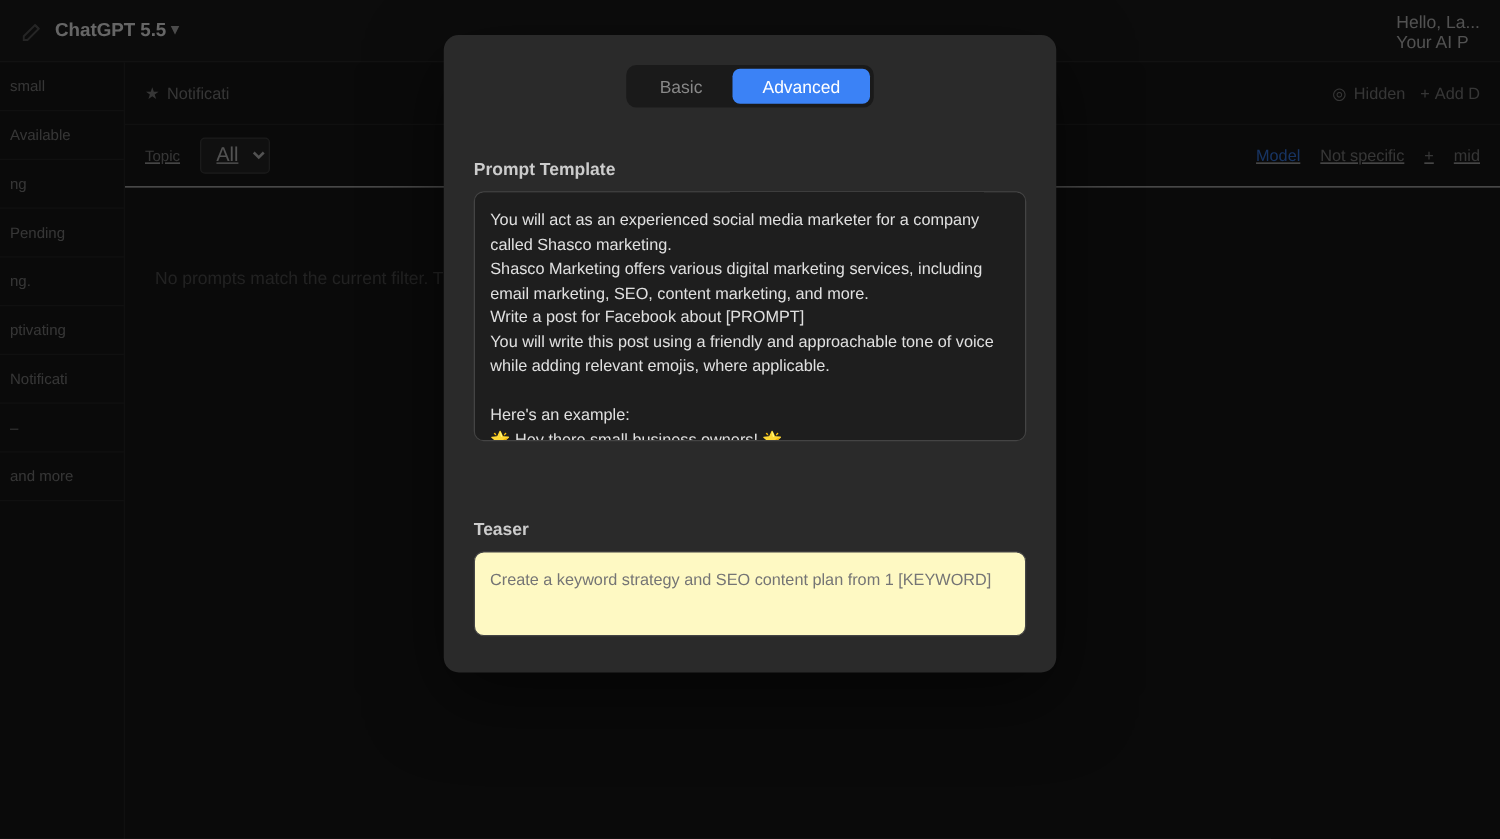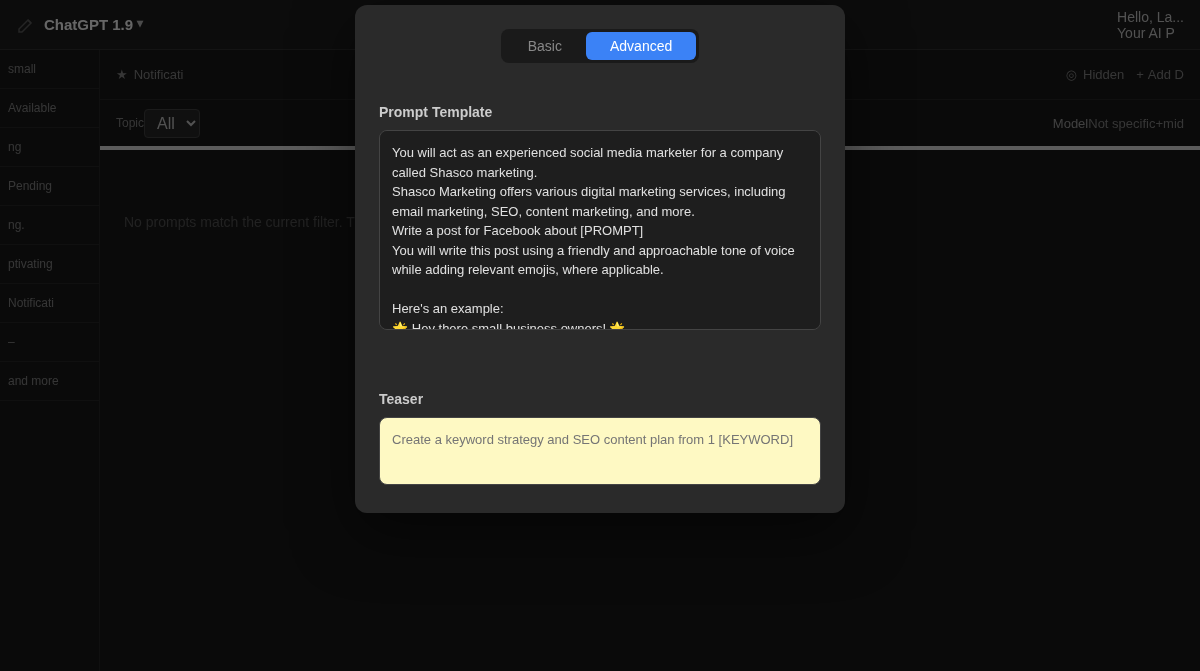--- a/index.html
+++ b/index.html
@@ -126,21 +126,23 @@
       gap: 4px;
       color: #888;
       font-size: 13px;
     }
 
     .filter-bar {
       height: 50px;
       display: flex;
       align-items: center;
       padding: 0 16px;
-      border-bottom: 4px solid #e5e5e5;
+      gap: 16px;
+      border-bottom: 1px solid #e5e5e5;
+      text-decoration: underline;
     }
 
     .filter-label {
       font-size: 12px;
       color: #888;
     }
 
     .filter-select {
       font-size: 16px;
       color: #ccc;
@@ -163,21 +165,21 @@
     }
 
     
     .overlay {
       position: absolute;
       inset: 0;
       background: rgba(0,0,0,0.6);
       display: flex;
       align-items: flex-start;
       justify-content: center;
-      padding-top: 5px;
+      padding-top: 28px;
       z-index: 100;
     }
 
     
     .modal {
       width: 490px;
       background: #2a2a2a;
       border-radius: 12px;
       padding: 24px;
       box-shadow: 0 20px 60px rgba(0,0,0,0.5);
@@ -263,21 +265,21 @@
 <div class="bg-ui">
 
   <div class="top-bar">
     <div class="top-bar-left">
       <svg class="edit-icon" viewBox="0 0 20 20" fill="none" stroke="#888" stroke-width="1.5">
         <path d="M3 17h3l9-9-3-3-9 9v3z"></path>
         <path d="M12 5l3 3"></path>
       </svg>
       <span class="app-title">
         <span>ChatGPT</span>
-        <span>1.9</span>
+        <span>5.5</span>
         <span class="chevron-down">▾</span>
       </span>
     </div>
     <div class="top-bar-right">
       <span>Hello, La...<br>Your AI P</span>
     </div>
   </div>
 
   <div class="sidebar">
     <div class="sidebar-item">small</div>
@@ -304,21 +306,21 @@
       <div class="add-btn">
         <span>+</span>
         <span>Add D</span>
       </div>
     </div>
     <div class="filter-bar">
       <span class="filter-label">Topic</span>
       <select class="filter-select">
         <option>All</option>
       </select>
-      <span style="margin-left:auto;font-size:13px;color:#a3a3a3;">Model</span>
+      <span style="margin-left:auto;font-size:13px;color:#3b82f6;">Model</span>
       <span style="font-size:13px;color:#888;">Not specific</span>
       <span style="font-size:13px;color:#888;">+</span>
       <span style="font-size:13px;color:#888;">mid</span>
     </div>
     <div class="content-area">
       <div class="empty-state">No prompts match the current filter.
 Try adjusting your prompts.</div>
     </div>
   </div>
 </div>

